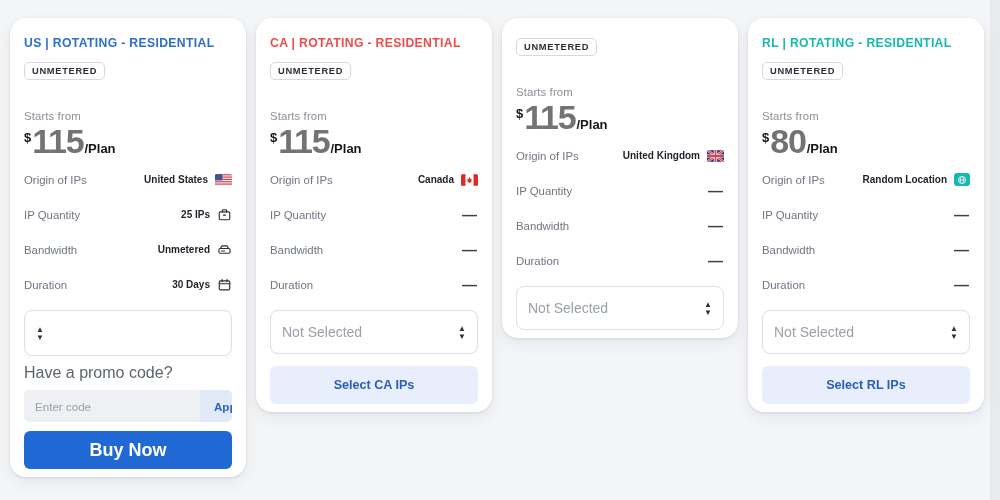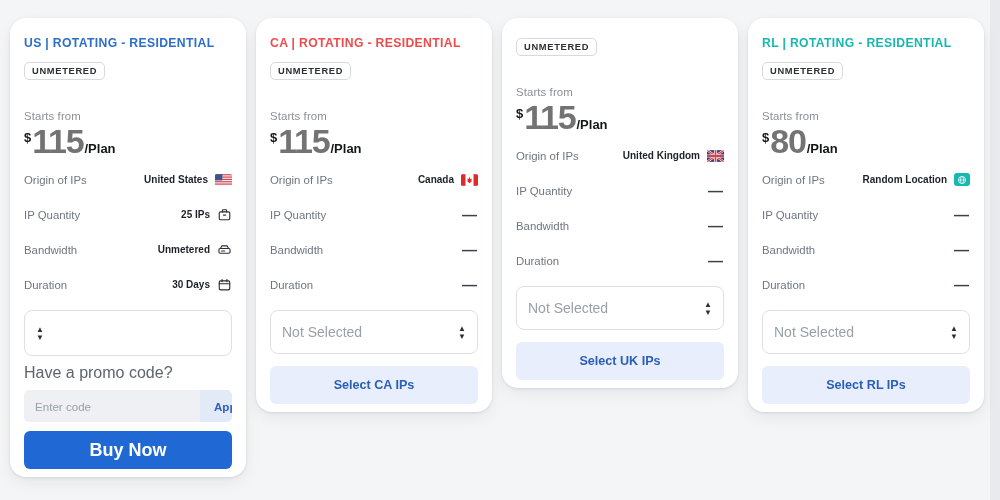--- a/index.html
+++ b/index.html
@@ -375,21 +375,21 @@
             </span>
           </div>
         </div><div class="select-box">
           <div>
             <div class="sel-placeholder">Not Selected</div>
           </div>
           <span class="stepper">
             <span style="font-size:8px;line-height:7px">▲</span>
             <span style="font-size:8px;line-height:7px">▼</span>
           </span>
-        </div><button class="select-cta">Select UK IPs</button></div>
+        </div></div>
       <div class="card"><div class="card-title" style="color: rgb(23, 184, 176);">RL | ROTATING - RESIDENTIAL</div><div><span class="badge">UNMETERED</span></div><div class="starts">Starts from</div><div class="price-row">
           <span class="price-cur">$</span>
           <span class="price-amt">80</span>
           <span class="price-per">/Plan</span>
         </div><div class="rows">
           <div class="row">
             <span class="row-label">Origin of IPs</span>
             <span class="row-right">
               <span class="row-value">Random Location</span>
               <span class="globe-badge">

